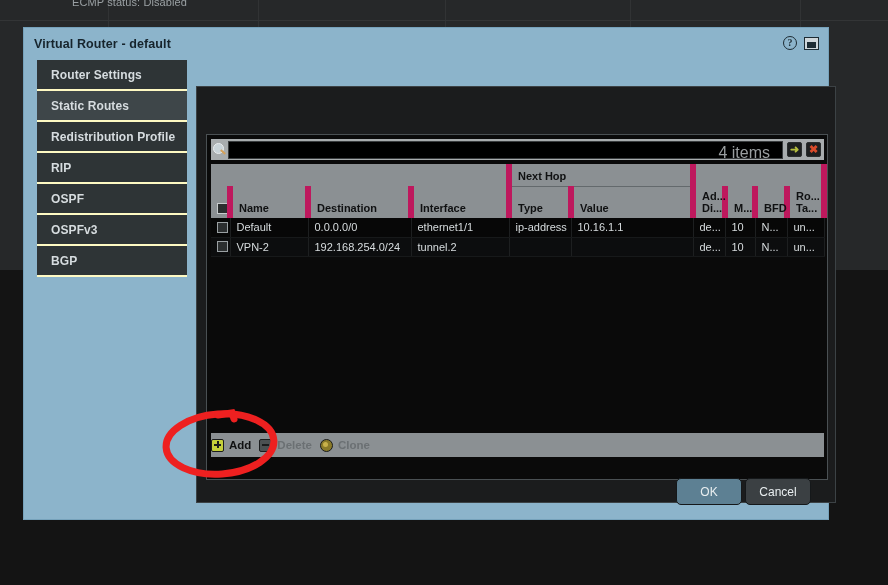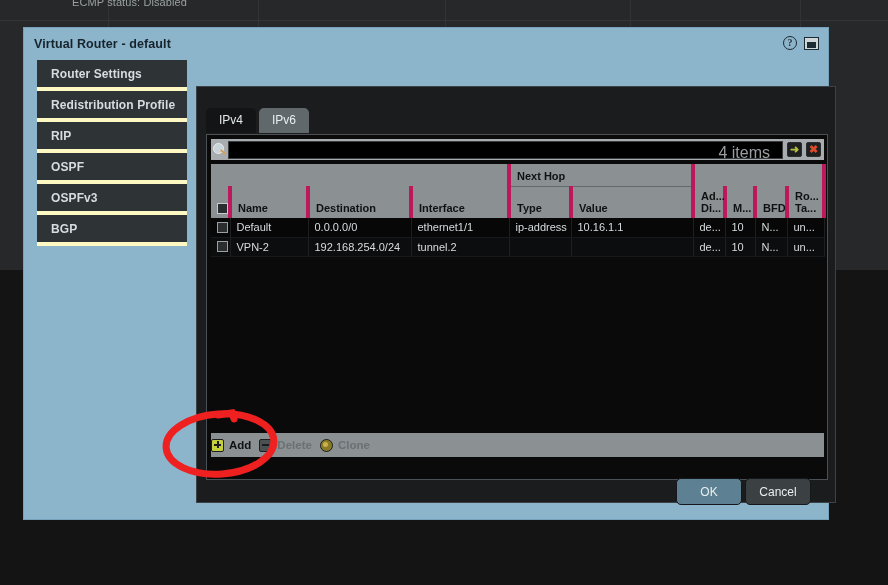--- a/index.html
+++ b/index.html
@@ -65,21 +65,21 @@
   }
 
   
   .sidebar {
     position: absolute; left: 13px; top: 32px; width: 150px; height: 278px;
   }
   .side-item {
     height: 31px; background: #2e3436; color: #d6dcdf;
     font-size: 12px; font-weight: bold;
     display: flex; align-items: center; padding-left: 14px;
-    border-bottom: 4px solid #fef9c3; cursor: pointer;
+    border-bottom: 2px solid #fef9c3; cursor: pointer;
     letter-spacing: .1px;
   }
   .side-item.sel { background: #3e4649; }
 
   
   .content {
     position: absolute; left: 172px; top: 58px; width: 640px; height: 417px;
     background: #1b1c1d; border: 1px solid #3c4245;
   }
   .tabs { position: absolute; left: 9px; top: 21px; display: flex; gap: 3px; }
@@ -131,21 +131,21 @@
   .btn-clear { background: #1d1f20; color: #d94b2b; margin-right: 3px; }
 
   
   table.grid {
     position: absolute; left: 4px; top: 29px; width: 613px;
     border-collapse: collapse; table-layout: fixed;
   }
   table.grid th {
     background: #8b9093; color: #101112;
     font-size: 11px; font-weight: bold; text-align: left;
-    padding: 4px 6px; border-right: 4px solid #be185d;
+    padding: 4px 6px; border-right: 6px solid #be185d;
     vertical-align: bottom; height: 22px;
   }
   th.grouphdr {
     background: #aab0b2; text-align: center; height: 26px; vertical-align: middle;
     border-bottom: 1px solid #63696c;
   }
   th.spacer { background: #8b9093; border-right: 1px solid #63696c; }
   th.chk-col { width: 19px; padding: 0; }
   .hdr-chk {
     width: 11px; height: 11px; margin: 0 auto; background: #2b2e2f;
@@ -236,43 +236,42 @@
 
     <div class="title-icons">
       <div class="ic-help">?</div>
       <div class="ic-win"></div>
     </div>
 
     <div class="sidebar">
       <div class="side-item">
           <span>Router Settings</span>
         </div>
+      <div class="side-item sel">
+          <span>Static Routes</span>
+        </div>
       <div class="side-item">
           <span>Redistribution Profile</span>
         </div>
       <div class="side-item">
           <span>RIP</span>
         </div>
       <div class="side-item">
           <span>OSPF</span>
         </div>
       <div class="side-item">
           <span>OSPFv3</span>
         </div>
       <div class="side-item">
           <span>BGP</span>
         </div>
     </div>
 
     <div class="content">
 
-      <div class="tabs">
-        <div class="tab active">IPv4</div>
-        <div class="tab inactive">IPv6</div>
-      </div>
 
       <div class="table-wrap">
 
         <div class="searchbar">
           <span class="mag"></span>
           <input class="search-input" type="text" value="" style="">
           <div class="btn-go">➜</div>
           <div class="btn-clear">✖</div>
           <span class="items-count">4 items</span>
         </div>

